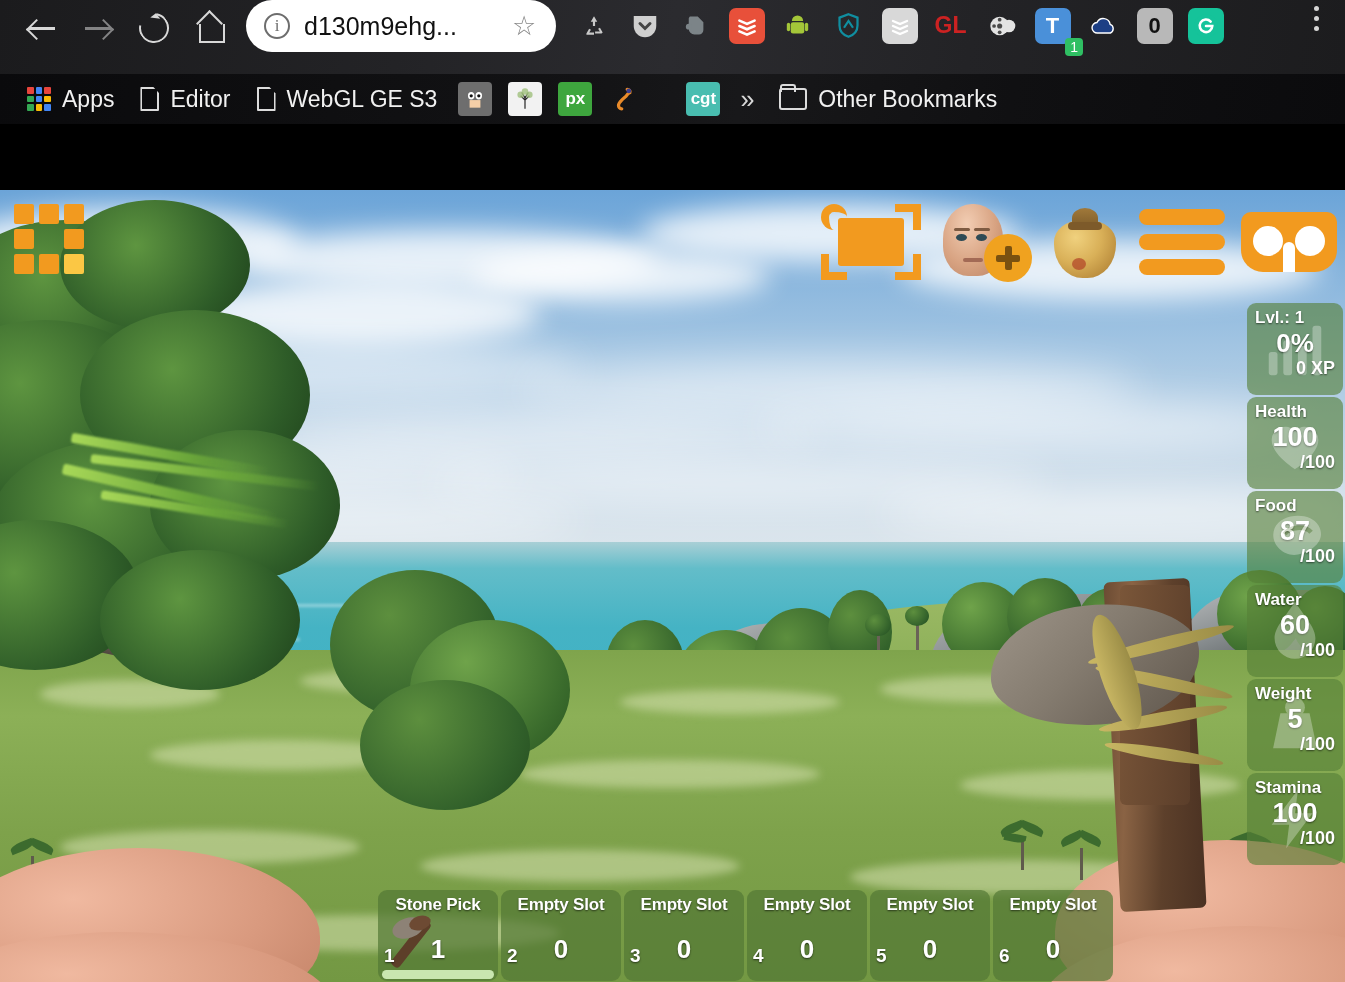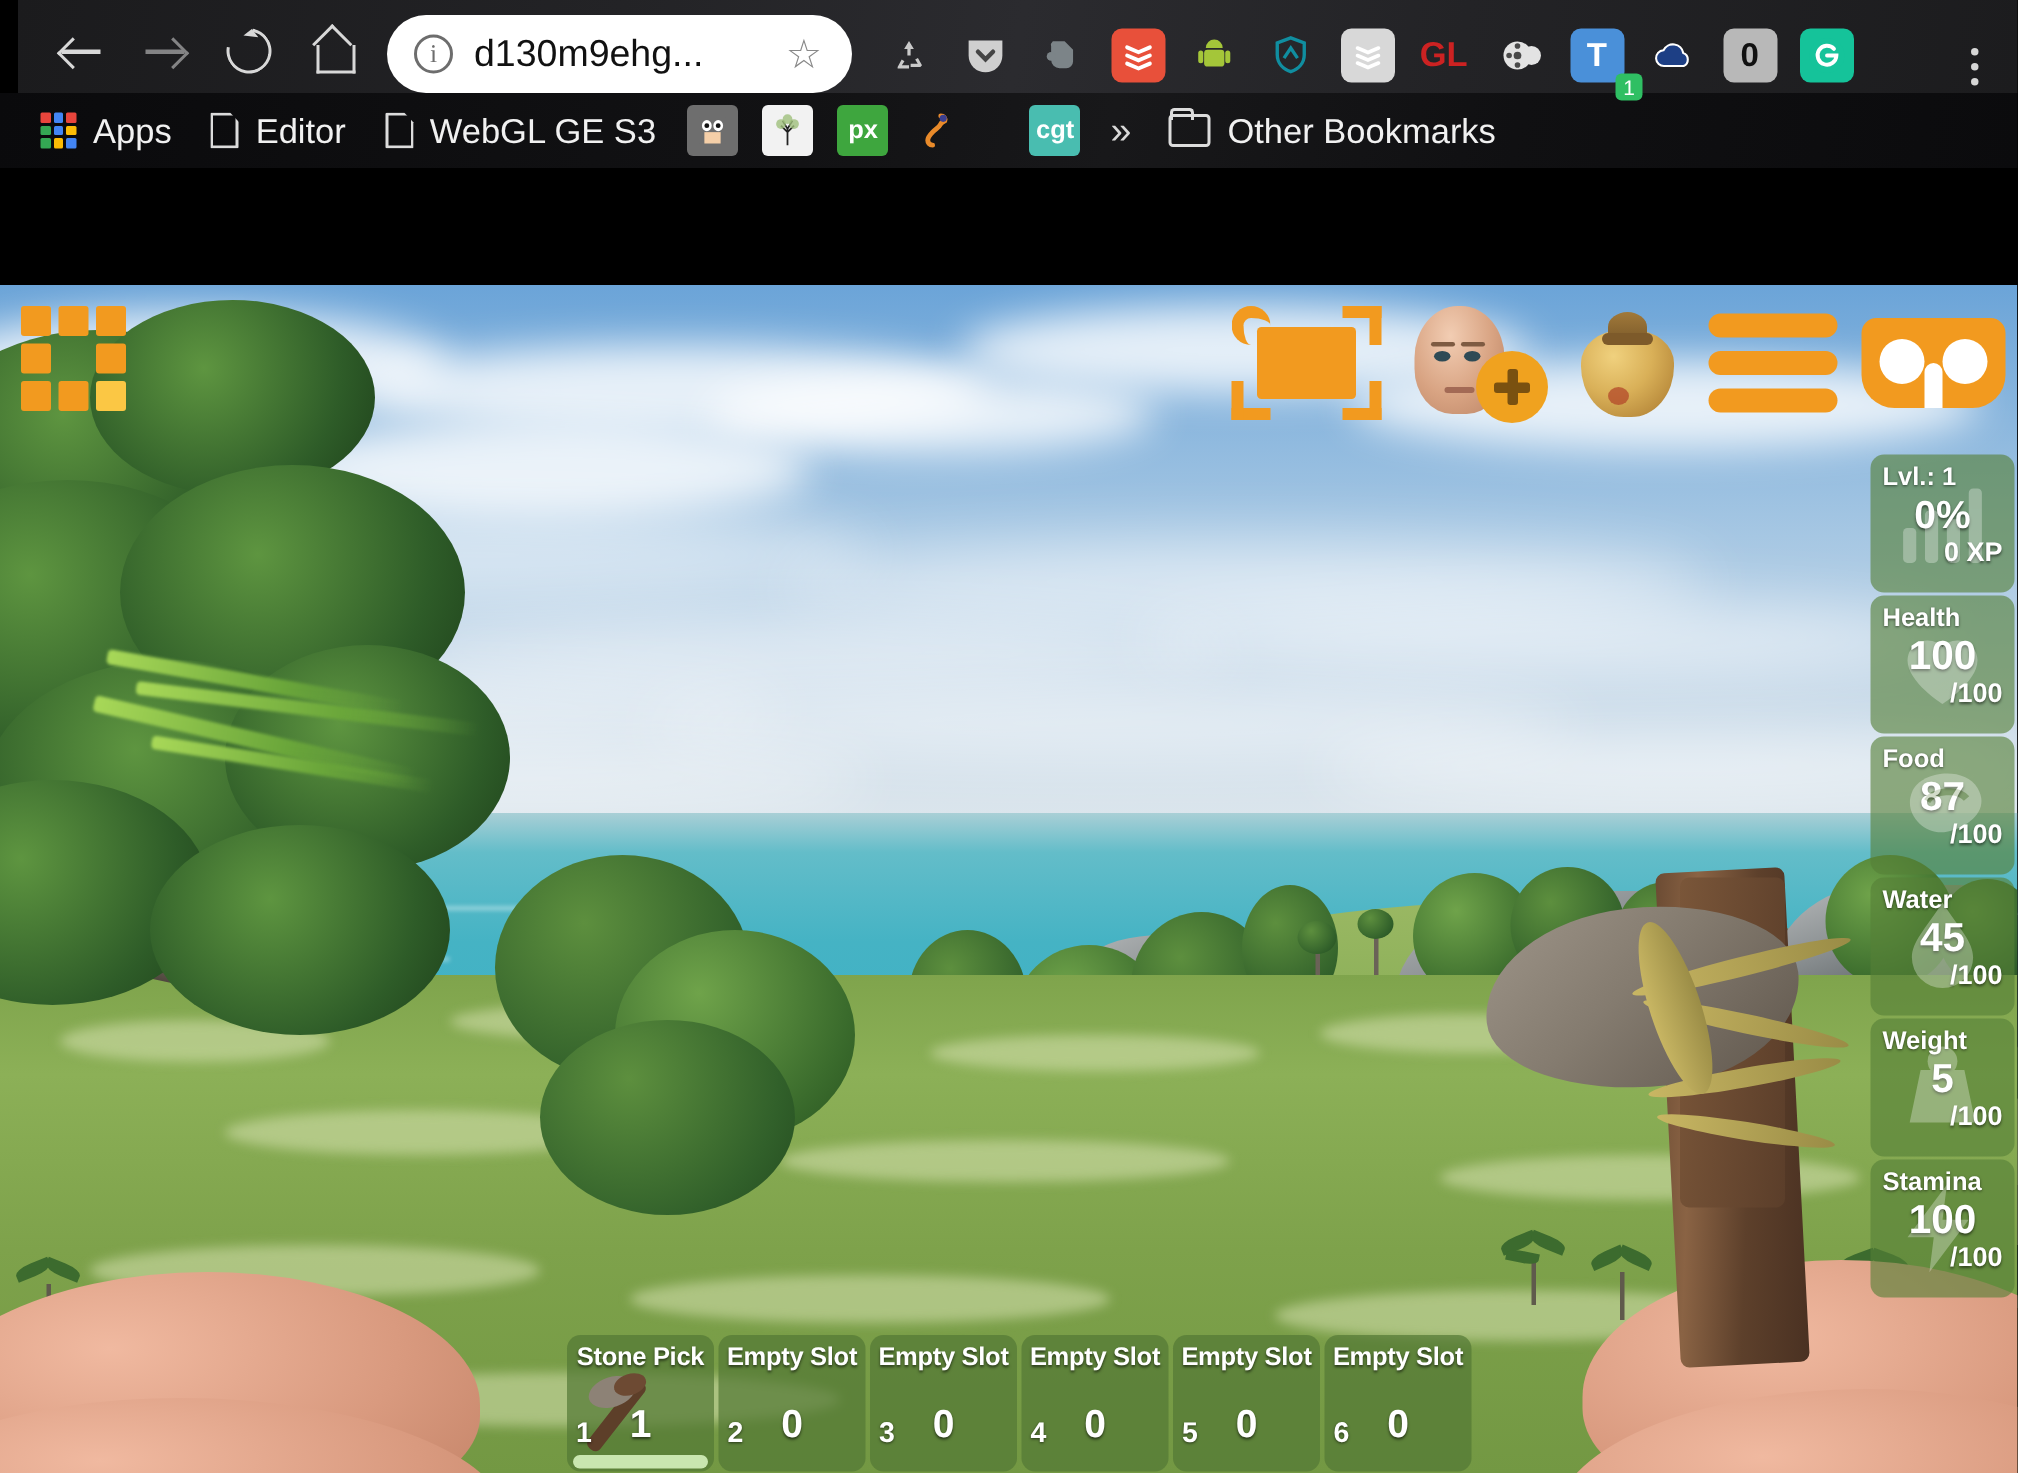--- a/index.html
+++ b/index.html
@@ -35,23 +35,22 @@
   .spk i{position:absolute;right:-1px;top:4px;width:3px;height:12px;background:#e2e2e2;border-radius:2px;}
   .xclose { width:22px; height:22px; position:relative; }
   .xclose:before,.xclose:after{content:"";position:absolute;left:0;top:10px;width:22px;height:2.5px;background:#e2e2e2;}
   .xclose:before{transform:rotate(45deg);} .xclose:after{transform:rotate(-45deg);}
 
   .newtabbox { position:absolute; left:625px; top:28px; width:66px; height:44px;
     background:#b9b9b9; border-radius:4px; transform:skewX(-6deg); }
   .profile-name { position:absolute; right:22px; top:20px; color:#e9e9e9; font-size:26px; }
 
   .toolbar {
-    height:62px; background:#242427; display:flex; align-items:flex-end; padding:0 14px; gap:0;
+    height:74px; background:#242427; display:flex; align-items:flex-start; padding:0 14px; gap:0;
     background-image:linear-gradient(100deg,#1b1b1d 0%,#232326 30%,#2b2b2f 50%,#232326 72%,#1c1c1e 100%);
-    margin-left:12px;
   }
   .navbtn { width:56px; height:56px; display:flex; align-items:center; justify-content:center; color:#dcdcdc; }
   .arrow { width:30px; height:30px; position:relative; }
   .arrow:before{content:"";position:absolute;left:2px;top:14px;width:26px;height:2.6px;background:#d8d8d8;}
   .arrow:after{content:"";position:absolute;width:13px;height:13px;border-left:2.6px solid #d8d8d8;border-bottom:2.6px solid #d8d8d8;top:8.6px;left:2px;transform:rotate(45deg);}
   .arrow.fwd{transform:scaleX(-1); opacity:.55;}
   .reload { width:30px; height:30px; border:2.8px solid #d8d8d8; border-radius:50%; border-top-color:transparent; transform:rotate(-35deg); position:relative;}
   .reload:after{content:"";position:absolute;right:-2px;top:-3px;border:5px solid transparent;border-bottom-color:#d8d8d8;transform:rotate(42deg);}
   .homeico{width:28px;height:26px;position:relative;}
   .homeico:before{content:"";position:absolute;left:3px;top:9px;width:22px;height:17px;border:2.6px solid #d8d8d8;border-top:0;}
@@ -190,21 +189,21 @@
     text-shadow:0 1px 2px rgba(0,0,0,.55); }
   .stat .label { font-size:17px; font-weight:bold; line-height:19px; }
   .stat .value { font-size:27px; font-weight:bold; text-align:center; line-height:30px; margin-top:1px;}
   .stat .max { font-size:18px; font-weight:bold; text-align:right; line-height:20px; }
   .stat .glyph { position:absolute; inset:0; display:flex; align-items:center; justify-content:center;
     opacity:.30; pointer-events:none; }
   .stat .glyph svg { width:70px; height:70px; fill:#fff; }
   .stat.lvl .value{ font-size:26px; }
 
   .hotbar { position:absolute; left:378px; bottom:1px; display:flex; gap:3px; }
-  .slot { width:98px; height:91px; border-radius:9px; background:rgba(82,120,52,.70);
+  .slot { width:120px; height:91px; border-radius:9px; background:rgba(82,120,52,.70);
     position:relative; color:#fff; text-shadow:0 1px 2px rgba(0,0,0,.6); cursor:pointer; overflow:hidden;}
   .slot .name { font-size:17px; font-weight:bold; text-align:center; padding-top:5px; letter-spacing:-.2px;}
   .slot .qty { position:absolute; left:0; right:0; top:44px; text-align:center; font-size:26px; font-weight:bold; }
   .slot .idx { position:absolute; left:6px; bottom:14px; font-size:19px; font-weight:bold; }
   .slot .sel { position:absolute; left:4px; right:4px; bottom:2px; height:9px; border-radius:5px; background:#c9e6b0; }
   .slot .item { position:absolute; left:8px; top:22px; width:82px; height:62px; }
 
   .version { position:absolute; right:18px; bottom:8px; color:#f4f1ee; font-size:26px; font-weight:bold;
     text-shadow:0 2px 5px rgba(0,0,0,.65); }
 </style>
@@ -665,21 +664,21 @@
           <div class="value">87</div>
           <div class="max">/100</div>
         </div>
         <div class="stat">
           <span class="glyph">
             <svg viewBox="0 0 24 24">
               <path d="M12 2c4 6 7 9 7 12.5A7 7 0 0 1 5 14.5C5 11 8 8 12 2z"></path>
             </svg>
           </span>
           <div class="label">Water</div>
-          <div class="value">45</div>
+          <div class="value">60</div>
           <div class="max">/100</div>
         </div>
         <div class="stat">
           <span class="glyph">
             <svg viewBox="0 0 24 24">
               <path d="M7 8h10l2.5 12h-15z"></path>
               <circle cx="12" cy="6" r="3.4"></circle>
             </svg>
           </span>
           <div class="label">Weight</div>

